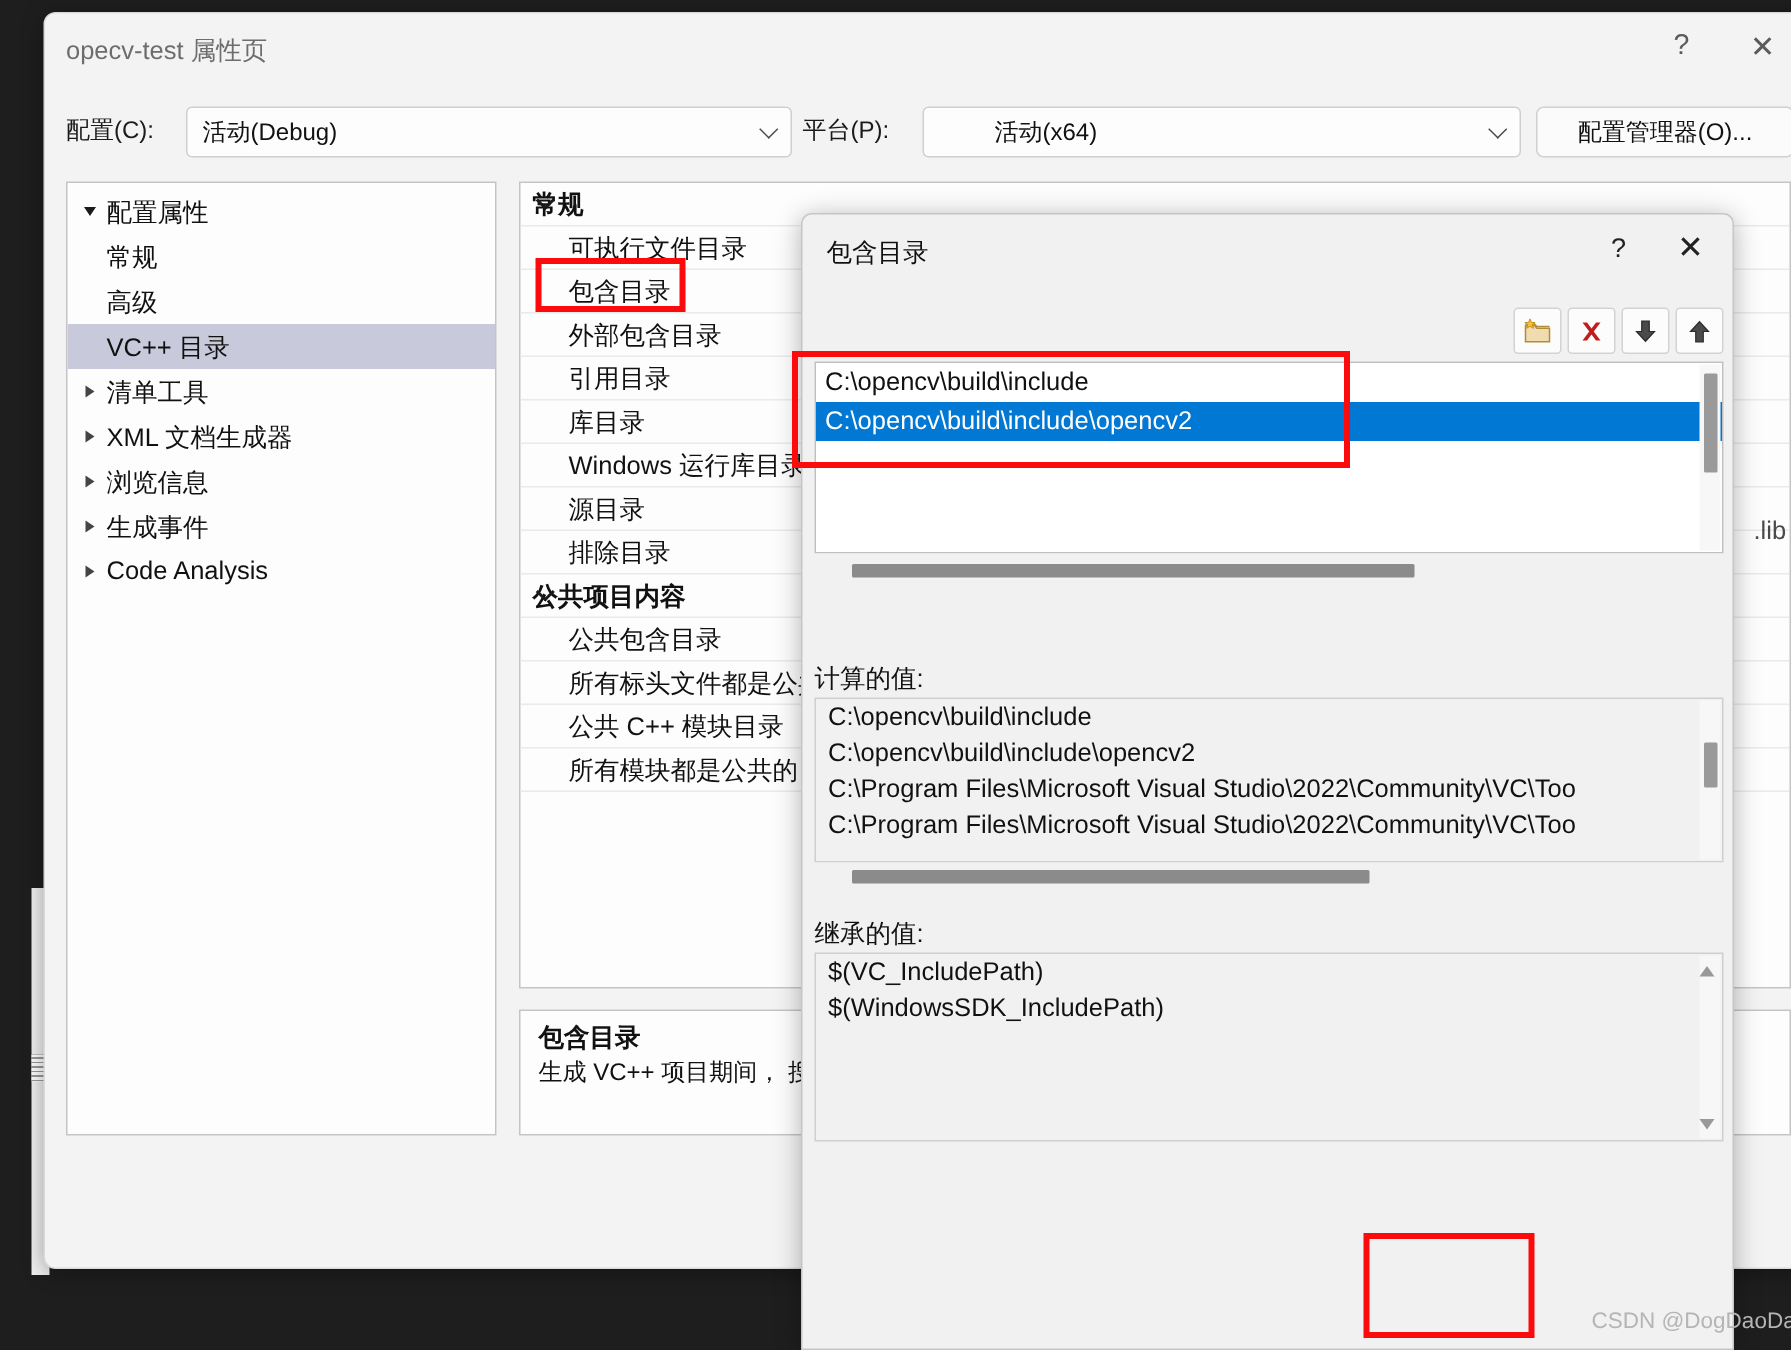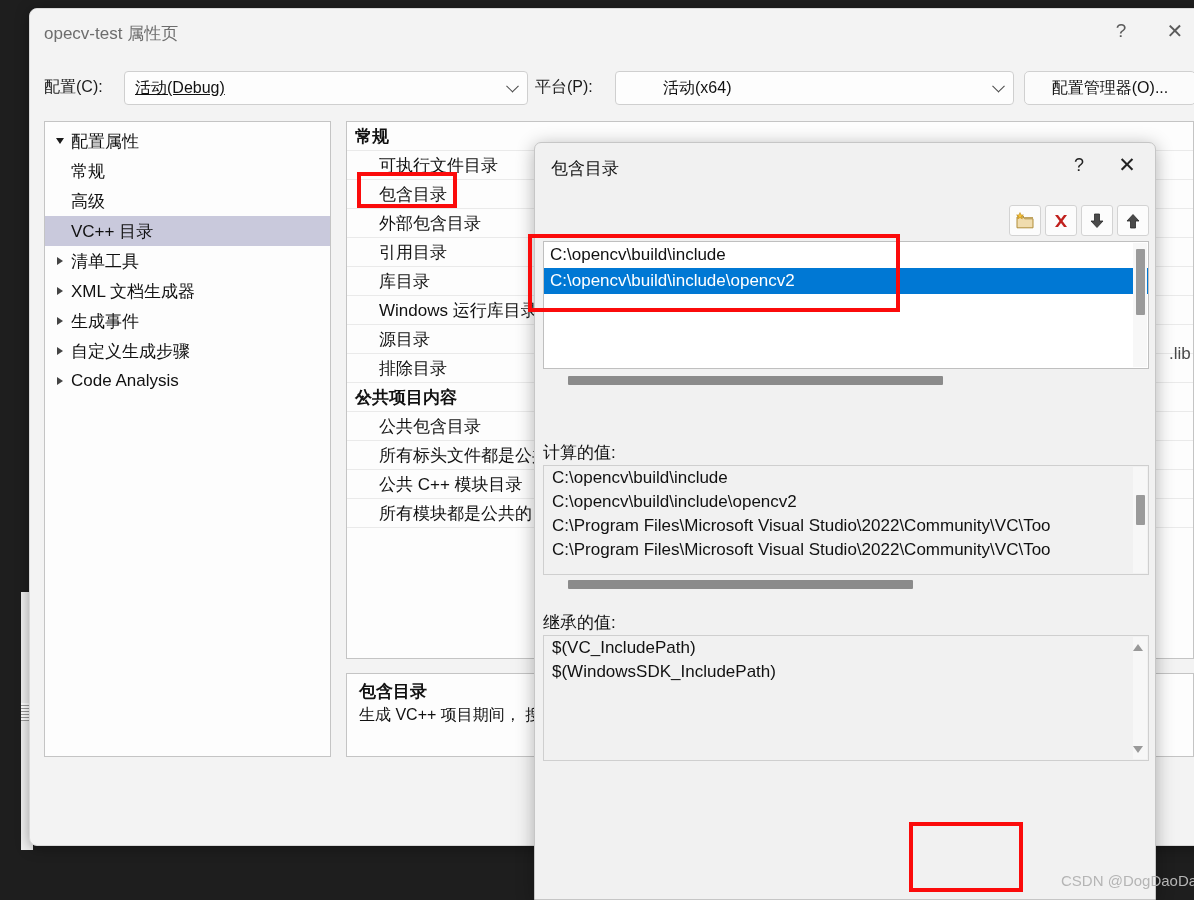--- a/index.html
+++ b/index.html
@@ -55,21 +55,21 @@
   }
   .cfg-label.c { left: 14px; }
   .cfg-label.p { left: 505px; }
   .combo {
     position: absolute; top: 4px; height: 34px;
     background: #fdfdfd; border: 1px solid #cfcfcf; border-radius: 4px;
     font-size: 16px; color: #111;
     padding: 5px 30px 5px 10px;
     display: flex; align-items: center;
   }
-  .combo.cfg { left: 94px; width: 404px; text-decoration: underline; }
+  .combo.cfg { left: 94px; width: 404px; }
   .combo.plt { left: 585px; width: 399px; padding-left: 47px; }
   .combo .chev {
     position: absolute; right: 10px; top: 50%; transform: translateY(-60%);
     width: 9px; height: 9px;
     border-right: 1.6px solid #4a4a4a; border-bottom: 1.6px solid #4a4a4a;
     transform: translateY(-70%) rotate(45deg);
   }
   .cfgmgr-btn {
     position: absolute; right: 10px; top: 62px; width: 172px; height: 34px;
     background: #fbfbfb; border: 1px solid #d0d0d0; border-radius: 5px;
@@ -272,27 +272,27 @@
         <div class="tnode lvl1">
           <span class="arrow">
             <span class="tri-right"></span>
           </span>
           <span>XML 文档生成器</span>
         </div>
         <div class="tnode lvl1">
           <span class="arrow">
             <span class="tri-right"></span>
           </span>
+          <span>浏览信息</span>
+        </div>
+        <div class="tnode lvl1">
+          <span class="arrow">
+            <span class="tri-right"></span>
+          </span>
           <span>生成事件</span>
-        </div>
-        <div class="tnode lvl1">
-          <span class="arrow">
-            <span class="tri-right"></span>
-          </span>
-          <span>自定义生成步骤</span>
         </div>
         <div class="tnode lvl1">
           <span class="arrow">
             <span class="tri-right"></span>
           </span>
           <span>Code Analysis</span>
         </div>
       </div>
 
     <div class="grid" id="grid">

